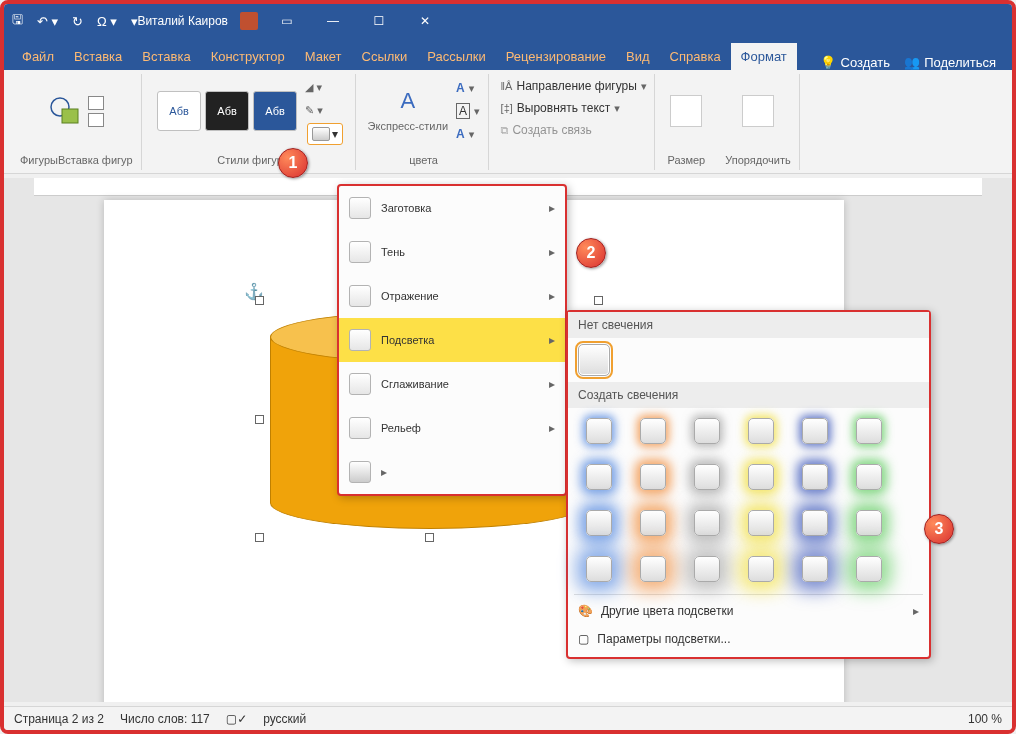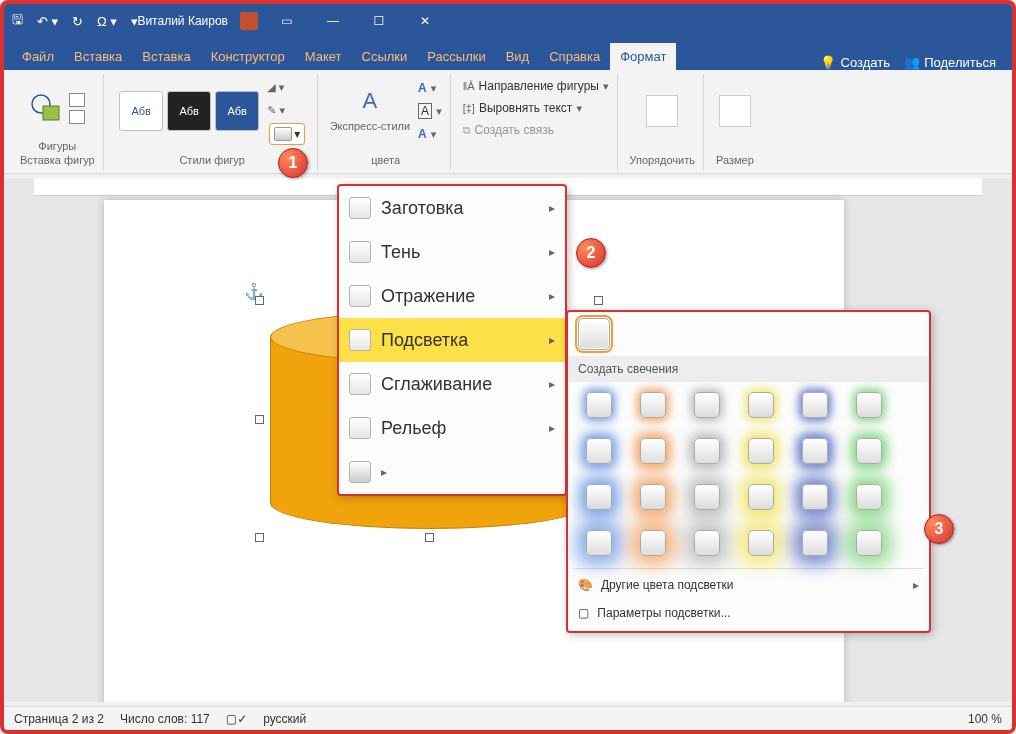--- a/index.html
+++ b/index.html
@@ -43,21 +43,21 @@
 .h-ml{left:-5px;top:50%;margin-top:-4px}.h-mr{right:-5px;top:50%;margin-top:-4px}
 .h-bl{left:-5px;bottom:-5px}.h-bm{left:50%;bottom:-5px;margin-left:-4px}.h-br{right:-5px;bottom:-5px}
 .rot{position:absolute;left:50%;top:-28px;margin-left:-6px;width:12px;height:12px;border:1px solid #666;border-radius:50%;background:#fff}
 .cylinder{position:absolute;left:10px;top:10px;width:320px;height:218px}
 .cyl-body{position:absolute;left:0;top:26px;width:320px;height:166px;background:#f0a30a;border-left:1px solid #c08000;border-right:1px solid #c08000}
 .cyl-top{position:absolute;left:0;top:0;width:320px;height:52px;background:#f7c14d;border:1px solid #c08000;border-radius:50%}
 .cyl-bot{position:absolute;left:0;bottom:0;width:320px;height:52px;background:#f0a30a;border:1px solid #c08000;border-radius:50%;border-top:none}
 .menu1{position:absolute;left:333px;top:180px;width:230px;background:#fcfcfc;border:2px solid #d93030;border-radius:4px;box-shadow:2px 2px 8px rgba(0,0,0,.25);z-index:10}
 .mitem{display:flex;align-items:center;height:44px;padding:0 10px;gap:10px;cursor:pointer}
 .mitem .msw{width:22px;height:22px;border:1px solid #b3b3b3;background:linear-gradient(#fff,#e6e6e6);border-radius:3px}
-.mitem .mtxt{flex:1;font-size:18px}
+.mitem .mtxt{flex:1;font-size:11px}
 .mitem .arr{color:#666}
 .mitem.hover{background:#fde047}
 .menu2{position:absolute;left:562px;top:306px;width:365px;background:#fcfcfc;border:2px solid #d93030;border-radius:4px;box-shadow:2px 2px 8px rgba(0,0,0,.25);z-index:11;padding-bottom:4px}
 .mhdr{background:#ededed;padding:6px 10px;font-size:12px;color:#555}
 .grow{display:flex;gap:28px;padding:10px 18px}
 .grow .gitem{width:26px;height:26px;border:1px solid #aaa;background:linear-gradient(#fff,#ddd);border-radius:5px;cursor:pointer;position:relative}
 .glow-blue{box-shadow:0 0 8px 3px rgba(60,120,220,.7)}
 .glow-orange{box-shadow:0 0 8px 3px rgba(240,130,40,.7)}
 .glow-gray{box-shadow:0 0 8px 3px rgba(160,160,160,.7)}
 .glow-yellow{box-shadow:0 0 8px 3px rgba(240,220,40,.7)}
@@ -99,20 +99,21 @@
 </div>
 
 <div class="tabs">
   <div class="tab">Файл</div>
   <div class="tab">Вставка</div>
   <div class="tab">Вставка</div>
   <div class="tab">Конструктор</div>
   <div class="tab">Макет</div>
   <div class="tab">Ссылки</div>
   <div class="tab">Рассылки</div>
+  <div class="tab">Рецензирование</div>
   <div class="tab">Вид</div>
   <div class="tab">Справка</div>
   <div class="tab active">Формат</div>
   <div class="spacer"></div>
   <div class="right">
     <span>💡 <span>Создать</span></span>
     <span>👥 <span>Поделиться</span></span>
   </div>
 </div>
 
@@ -121,21 +122,21 @@
     <div class="rg-top">
       <svg class="shape-ico" viewBox="0 0 36 36">
           <circle cx="12" cy="14" r="9" fill="none" stroke="#2b579a" stroke-width="1.5"></circle>
           <rect x="14" y="16" width="16" height="14" fill="#9ac04a" stroke="#5a8020"></rect>
         </svg>
       <div class="mini-col">
         <div class="mini-ico"></div>
         <div class="mini-ico"></div>
       </div>
     </div>
-    <div style="display:flex;flex-direction:column;align-items:center">
+    <div style="display:flex;flex-direction:row;align-items:center">
     <div class="lbl">Фигуры</div>
     <div class="lbl">Вставка фигур</div>
     </div>
   </div>
 
   <div class="rgroup" style="min-width:210px">
     <div class="rg-top">
       <div class="style-sw white">Абв</div>
       <div class="style-sw black">Абв</div>
       <div class="style-sw blue">Абв</div>
@@ -165,31 +166,31 @@
 
   <div class="rgroup" style="align-items:flex-start">
     <div class="txtctl">
       <div class="row">‖Â <span>Направление фигуры</span> ▾</div>
       <div class="row">[‡] <span>Выровнять текст</span> ▾</div>
       <div class="row" style="opacity:.5">⧉ <span>Создать связь</span></div>
     </div>
     <div class="lbl" style="align-self:center">&nbsp;</div>
   </div>
 
+  <div class="rgroup" style="border-right:none">
+    <div class="rg-top">
+        <div style="width:32px;height:32px;border:1px solid #ccc;background:#fff"></div>
+      </div>
+    <div class="lbl">Размер</div>
+  </div>
   <div class="rgroup">
     <div class="rg-top">
         <div style="width:32px;height:32px;border:1px solid #ccc;background:#fff"></div>
       </div>
     <div class="lbl">Упорядочить</div>
-  </div>
-  <div class="rgroup" style="border-right:none">
-    <div class="rg-top">
-        <div style="width:32px;height:32px;border:1px solid #ccc;background:#fff"></div>
-      </div>
-    <div class="lbl">Размер</div>
   </div>
   <div class="collapse">⌃</div>
 </div>
 
 <div class="doc-area">
   <div class="ruler"></div>
   <div class="page">
     <div class="anchor">⚓</div>
     <div class="sel-box">
       <div class="rot"></div>
@@ -241,20 +242,21 @@
       <div class="mtxt">Рельеф</div>
       <div class="arr">▸</div>
     </div>
   <div class="mitem">
       <div class="msw" style="background:linear-gradient(#fff,#ccc)"></div>
       <div class="arr">▸</div>
     </div>
 </div>
 
 <div class="menu2">
+  <div class="mhdr">Нет свечения</div>
   <div id="big-sw"></div>
   <div class="mhdr">Создать свечения</div>
   <div class="grow">
     <div class="gitem glow-blue"></div>
     <div class="gitem glow-orange"></div>
     <div class="gitem glow-gray"></div>
     <div class="gitem glow-yellow"></div>
     <div class="gitem glow-dblue"></div>
     <div class="gitem glow-green"></div>
   </div>

